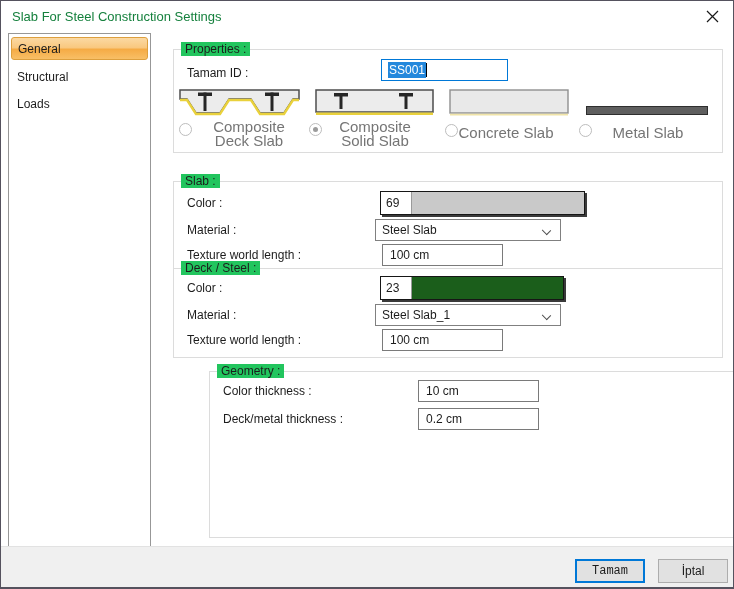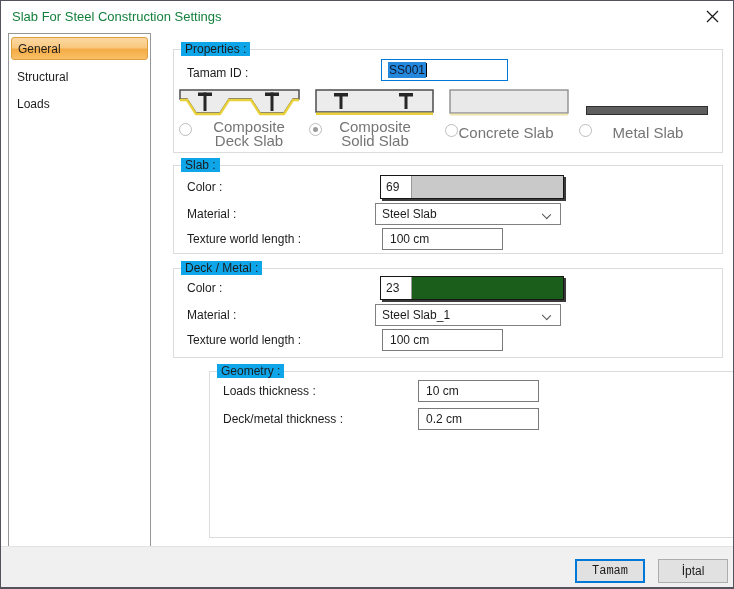--- a/index.html
+++ b/index.html
@@ -30,32 +30,32 @@
     display: flex; align-items: center; padding-left: 6px; color: #1c1c1c;
   }
   .nav-item.selected {
     background: linear-gradient(180deg, #fbd9a3 0%, #f9c87f 46%, #f5ab45 54%, #f8bf66 100%);
     border: 1px solid #dd9f3d; border-radius: 3px;
   }
 
   
   .groupbox { position: absolute; left: 172px; width: 550px; border: 1px solid #dcdcdc; background: #fff; }
   .groupbox .legend {
-    position: absolute; top: -8px; left: 7px; background: #0ea5e9; padding: 0 4px;
+    position: absolute; top: -8px; left: 7px; background: #22c55e; padding: 0 4px;
     font-size: 12px; color: #1c1c1c; white-space: nowrap;
   }
   .field-label { position: absolute; left: 13px; height: 15px; white-space: nowrap; color: #1c1c1c; }
 
   
   .textbox {
     position: absolute; height: 22px; background: #fff; border: 1px solid #7a7a7a;
     display: flex; align-items: center; padding-left: 7px; color: #1c1c1c;
   }
   .textbox.focused { border: 1px solid #0078d7; padding-left: 6px; }
-  .sel-text { padding: 1px 1px; color: #0f172a; }
+  .sel-text { padding: 1px 1px; color: #ffffff; }
   .caret { display: inline-block; width: 1px; height: 14px; background: #000; margin-left: 0px; }
 
   .dropdown {
     position: absolute; height: 22px; background: #fff; border: 1px solid #808080;
     display: flex; align-items: center; padding: 0 8px 0 6px; color: #1c1c1c;
   }
   .dropdown .chev {
     position: absolute; right: 10px; top: 7px; width: 7px; height: 7px;
     border-right: 1.4px solid #4f4f4f; border-bottom: 1.4px solid #4f4f4f;
     transform: rotate(45deg) scale(1,0.9); transform-origin: center;
@@ -176,43 +176,43 @@
     <div class="type-label" style="left:276px; top:76px;">
       <div>Concrete Slab</div>
     </div>
 
     <span class="radio" style="left:405px; top:74px;"></span>
     <div class="type-label" style="left:418px; top:76px;">
       <div>Metal Slab</div>
     </div>
   </div>
 
-  <div class="groupbox" style="top:164px; height:89px;padding-left:10px;">
+  <div class="groupbox" style="top:180px; height:89px;padding-left:10px;">
     <span class="legend">Slab :</span>
 
     <span class="field-label" style="top:14px;">Color :</span>
-    <div class="color-btn" style="left:206px; top:9px; width:184px;">
+    <div class="color-btn" style="left:206px; top:9px; width:205px;">
       <span class="num">69</span>
       <span class="swatch" style="background-color: rgb(201, 201, 201);"></span>
     </div>
 
     <span class="field-label" style="top:41px;">Material :</span>
     <div class="dropdown" style="left:201px; top:37px; width:186px;">
       <span>Steel Slab</span>
       <span class="chev"></span>
     </div>
 
     <span class="field-label" style="top:66px;">Texture world length :</span>
     <div class="textbox" style="left:208px; top:62px; width:121px;">
       <span>100 cm</span>
     </div>
   </div>
 
   <div class="groupbox" style="top:267px; height:90px;">
-    <span class="legend">Deck / Metal :</span>
+    <span class="legend">Deck / Steel :</span>
 
     <span class="field-label" style="top:12px;">Color :</span>
     <div class="color-btn" style="left:206px; top:7px; width:184px;">
       <span class="num">23</span>
       <span class="swatch" style="background-color: rgb(27, 94, 27);"></span>
     </div>
 
     <span class="field-label" style="top:39px;">Material :</span>
     <div class="dropdown" style="left:201px; top:35px; width:186px;">
       <span>Steel Slab_1</span>
@@ -221,21 +221,21 @@
 
     <span class="field-label" style="top:64px;">Texture world length :</span>
     <div class="textbox" style="left:208px; top:60px; width:121px;">
       <span>100 cm</span>
     </div>
   </div>
 
   <div class="groupbox" style="top:370px; height:167px;margin-left:36px;">
     <span class="legend">Geometry :</span>
 
-    <span class="field-label" style="top:12px;">Loads thickness :</span>
+    <span class="field-label" style="top:12px;">Color thickness :</span>
     <div class="textbox" style="left:208px; top:8px; width:121px;">
       <span>10 cm</span>
     </div>
 
     <span class="field-label" style="top:40px;">Deck/metal thickness :</span>
     <div class="textbox" style="left:208px; top:36px; width:121px;">
       <span>0.2 cm</span>
     </div>
   </div>
 

